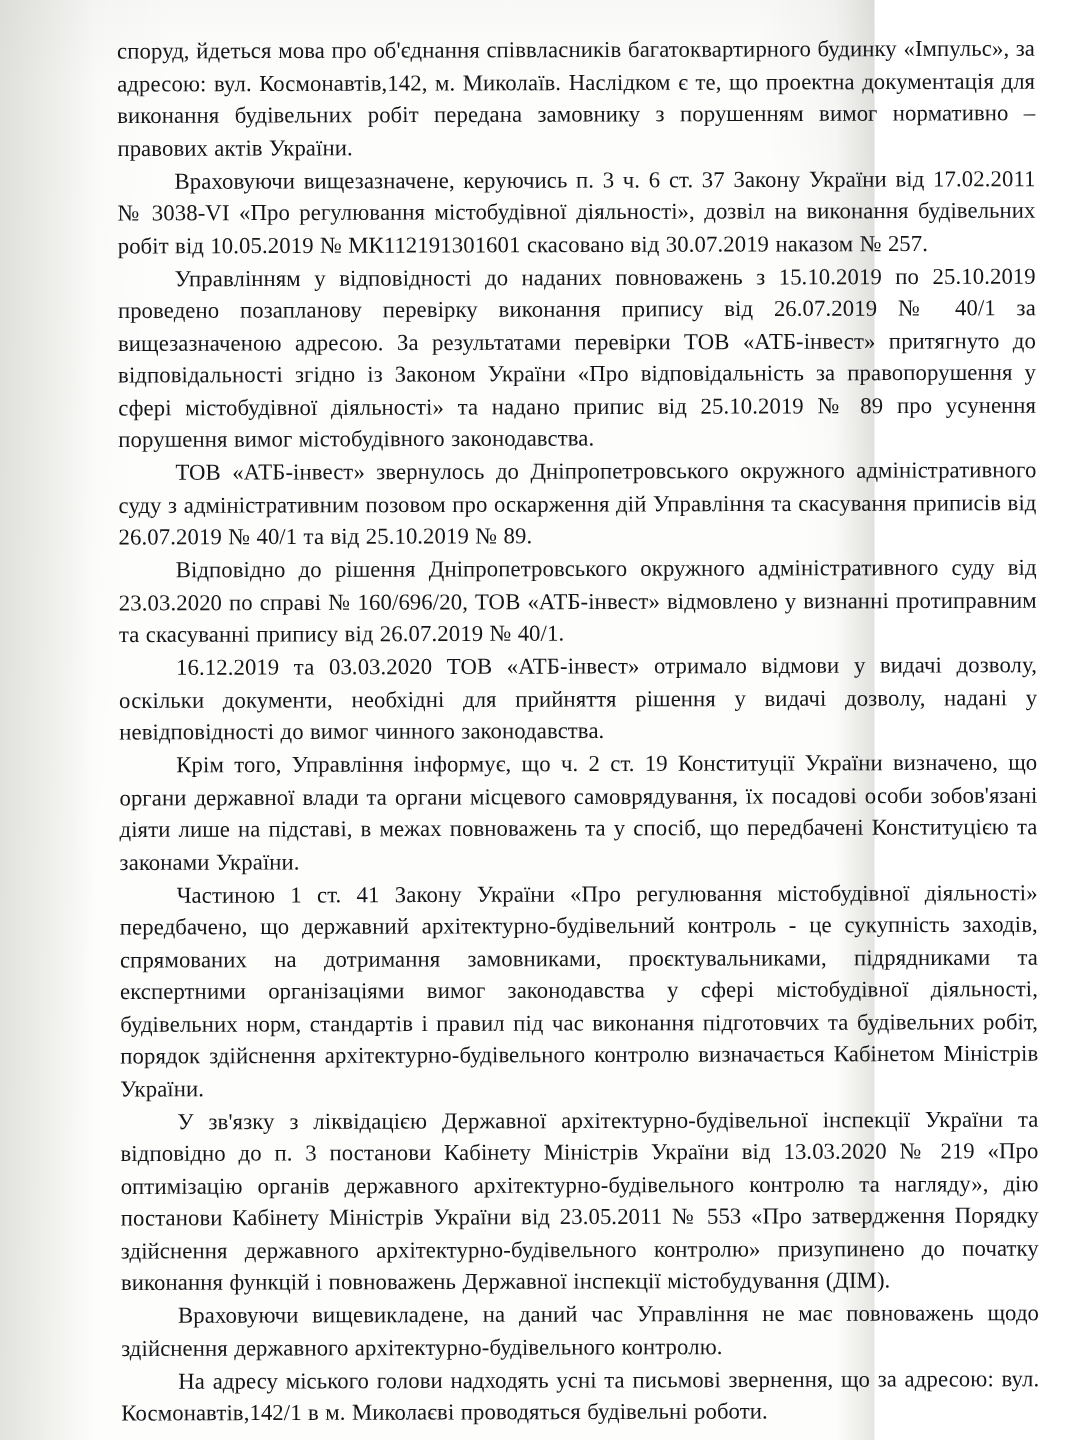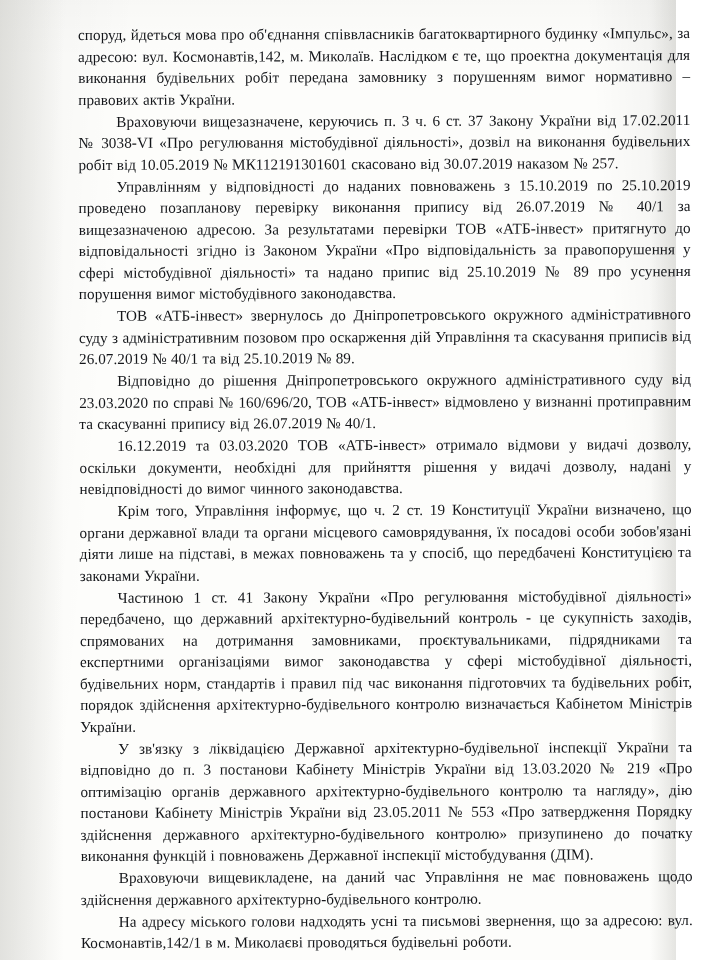--- a/index.html
+++ b/index.html
@@ -8,21 +8,21 @@
     background: #ffffff;
   }
   body {
     width: 720px;
     height: 960px;
     overflow: hidden;
     font-family: "Liberation Serif", serif;
   }
   #page {
     position: relative;
-    width: 676px;
+    width: 583px;
     height: 960px;
     background: #fdfdfb;
     background-image:
       linear-gradient(95deg, rgba(0,0,0,0.035) 0%, rgba(0,0,0,0) 18%),
       linear-gradient(265deg, rgba(0,0,0,0.05) 0%, rgba(0,0,0,0) 12%),
       linear-gradient(180deg, rgba(0,0,0,0.02) 0%, rgba(0,0,0,0) 6%);
     box-sizing: border-box;
     padding: 24px 30px 0 78px;
   }
   

